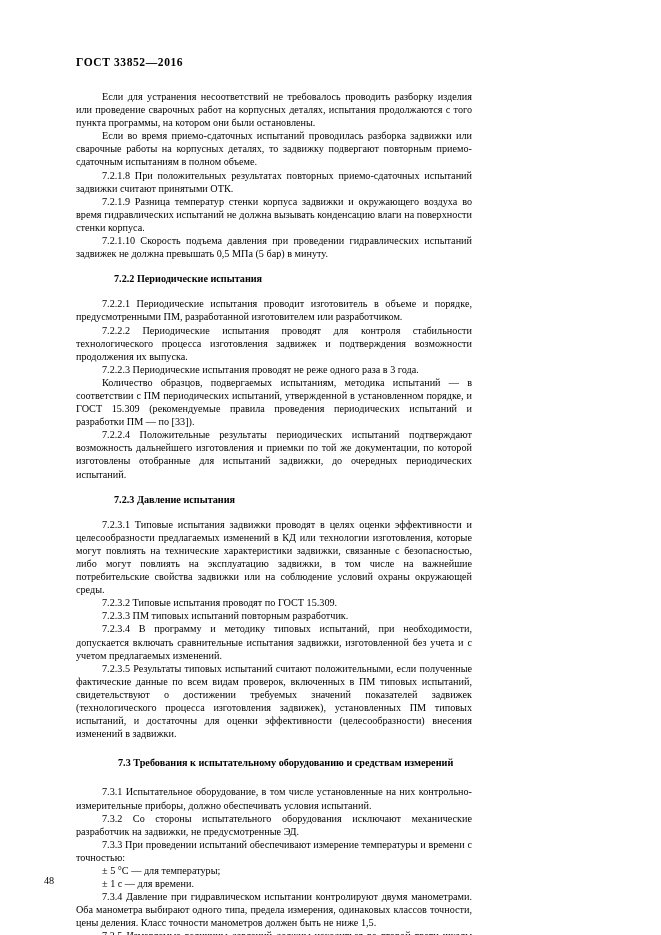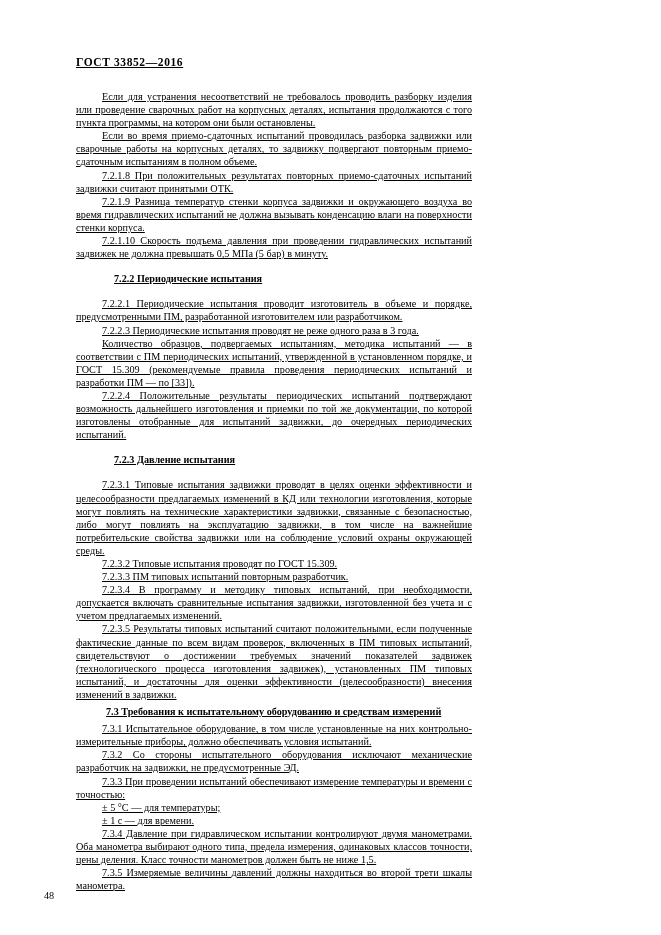--- a/index.html
+++ b/index.html
@@ -16,21 +16,20 @@
     overflow: hidden;
   }
   .page {
     position: absolute;
     left: 0;
     top: 0;
     width: 534px;
     height: 935px;
     box-sizing: border-box;
     padding: 56px 62px 0 76px;
-    text-decoration: underline;
   }
   .doc-header {
     font-family: "Liberation Serif", serif;
     font-size: 11.5px;
     font-weight: bold;
     letter-spacing: 0.6px;
     margin: 0 0 22px 0;
   }
   .body-text {
     font-size: 10.2px;
@@ -47,53 +46,54 @@
     font-size: 10.2px;
     font-weight: bold;
     margin: 12px;
     text-indent: 26px;
     text-align: left;
     line-height: 13.1px;
   }
   h3.sect {
     font-size: 10.2px;
     font-weight: bold;
-    margin: 4px;
+    margin: 16px;
     text-indent: 26px;
     text-align: left;
     line-height: 13.1px;
   }
   .gap-before {
     margin-top: 11px;
   }
   .gap-after {
     margin-bottom: 11px;
   }
   .page-number {
     position: absolute;
     left: 44px;
-    bottom: 34px;
+    bottom: 49px;
     font-size: 10.2px;
   }
 </style>
 </head>
 <body>
 
 <div class="page">
   <div class="doc-header">ГОСТ 33852—2016</div>
 
   <div class="body-text">
     <p>Если для устранения несоответствий не требовалось проводить разборку изделия или проведение сварочных работ на корпусных деталях, испытания продолжаются с того пункта программы, на котором они были остановлены.</p>
     <p>Если во время приемо-сдаточных испытаний проводилась разборка задвижки или сварочные работы на корпусных деталях, то задвижку подвергают повторным приемо-сдаточным испытаниям в полном объеме.</p>
     <p>7.2.1.8 При положительных результатах повторных приемо-сдаточных испытаний задвижки считают принятыми ОТК.</p>
     <p>7.2.1.9 Разница температур стенки корпуса задвижки и окружающего воздуха во время гидравлических испытаний не должна вызывать конденсацию влаги на поверхности стенки корпуса.</p>
     <p>7.2.1.10 Скорость подъема давления при проведении гидравлических испытаний задвижек не должна превышать 0,5 МПа (5 бар) в минуту.</p>
 
     <h3 class="sub">7.2.2 Периодические испытания</h3>
     <p>7.2.2.1 Периодические испытания проводит изготовитель в объеме и порядке, предусмотренными ПМ, разработанной изготовителем или разработчиком.</p>
+    <p>7.2.2.2 Периодические испытания проводят для контроля стабильности технологического процесса изготовления задвижек и подтверждения возможности продолжения их выпуска.</p>
     <p>7.2.2.3 Периодические испытания проводят не реже одного раза в 3 года.</p>
     <p>Количество образцов, подвергаемых испытаниям, методика испытаний — в соответствии с ПМ периодических испытаний, утвержденной в установленном порядке, и ГОСТ 15.309 (рекомендуемые правила проведения периодических испытаний и разработки ПМ — по [33]).</p>
     <p>7.2.2.4 Положительные результаты периодических испытаний подтверждают возможность дальнейшего изготовления и приемки по той же документации, по которой изготовлены отобранные для испытаний задвижки, до очередных периодических испытаний.</p>
 
     <h3 class="sub">7.2.3 Давление испытания</h3>
     <p>7.2.3.1 Типовые испытания задвижки проводят в целях оценки эффективности и целесообразности предлагаемых изменений в КД или технологии изготовления, которые могут повлиять на технические характеристики задвижки, связанные с безопасностью, либо могут повлиять на эксплуатацию задвижки, в том числе на важнейшие потребительские свойства задвижки или на соблюдение условий охраны окружающей среды.</p>
     <p>7.2.3.2 Типовые испытания проводят по ГОСТ 15.309.</p>
     <p>7.2.3.3 ПМ типовых испытаний повторным разработчик.</p>
     <p>7.2.3.4 В программу и методику типовых испытаний, при необходимости, допускается включать сравнительные испытания задвижки, изготовленной без учета и с учетом предлагаемых изменений.</p>
     <p>7.2.3.5 Результаты типовых испытаний считают положительными, если полученные фактические данные по всем видам проверок, включенных в ПМ типовых испытаний, свидетельствуют о достижении требуемых значений показателей задвижек (технологического процесса изготовления задвижек), установленных ПМ типовых испытаний, и достаточны для оценки эффективности (целесообразности) внесения изменений в задвижки.</p>

